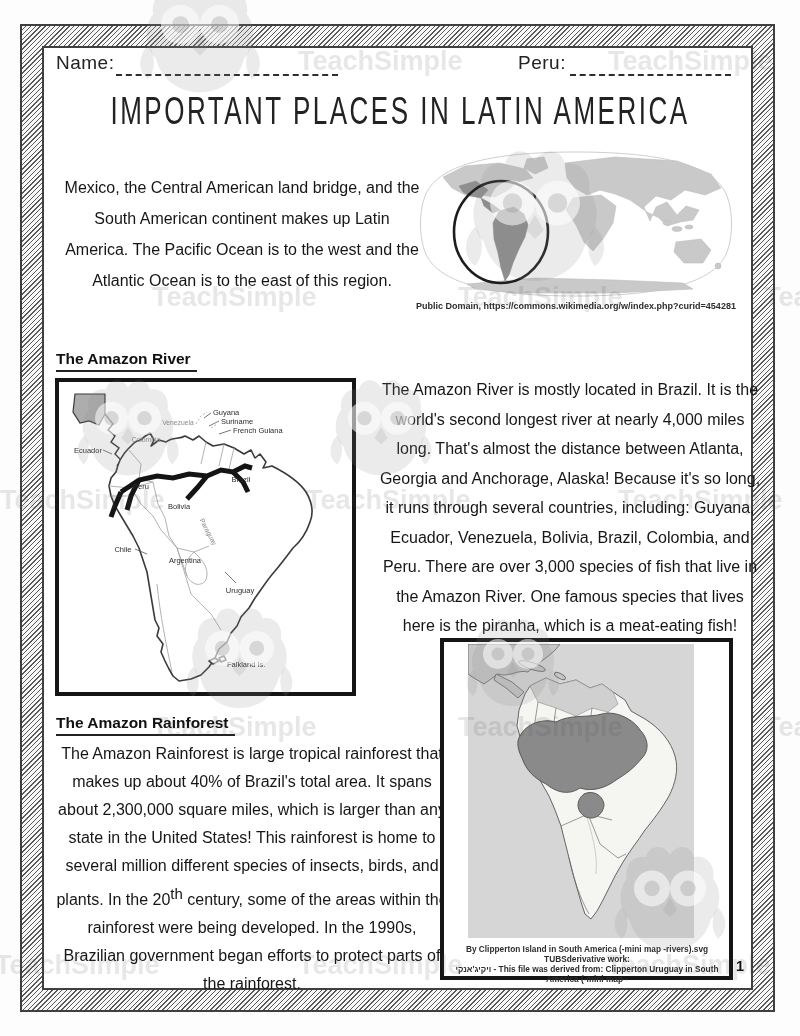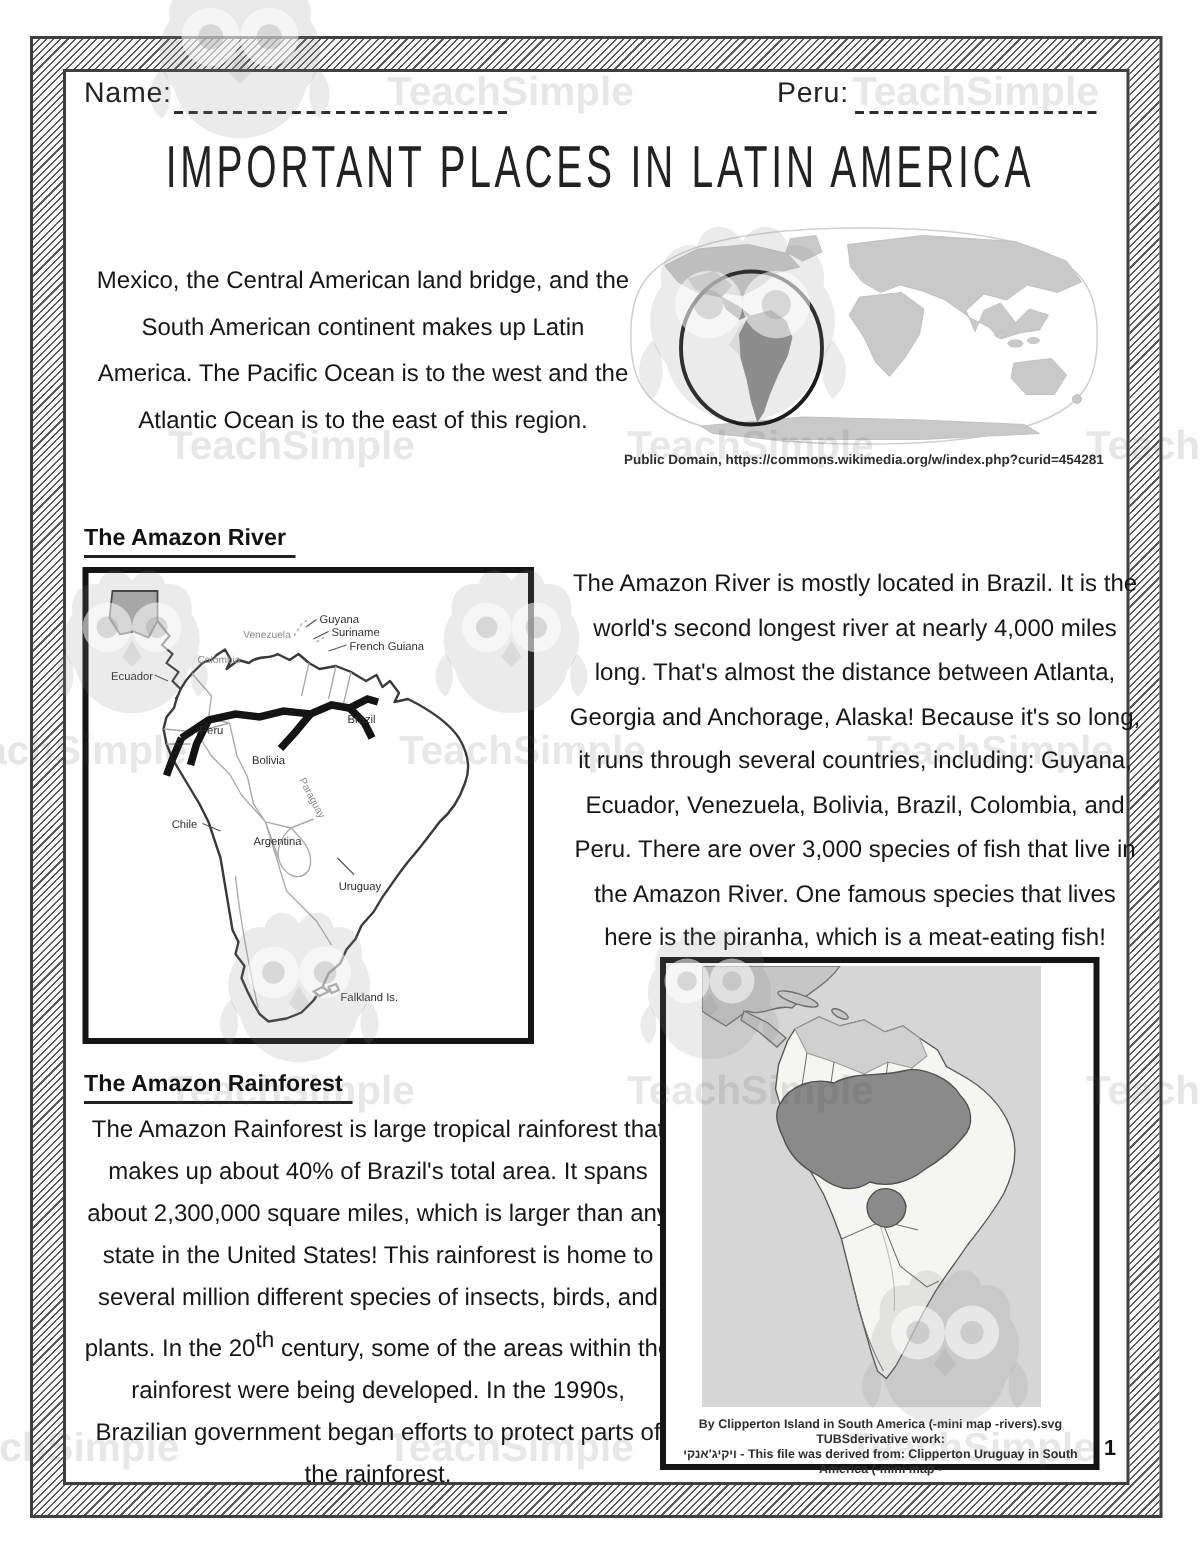--- a/index.html
+++ b/index.html
@@ -74,21 +74,21 @@
   .credit-band{
     position:absolute;left:306px;top:993px;width:190px;height:18px;z-index:20;
     background:rgba(255,255,255,.72);display:flex;align-items:center;justify-content:center;
   }
   .credit{
     font-family:"DejaVu Serif",serif;font-style:italic;font-size:10.5px;
     letter-spacing:1px;color:#2a2a2a;white-space:nowrap;
   }
   .page-num{position:absolute;left:736px;top:958px;font-size:14.5px;font-weight:bold;color:#111;z-index:20;}
   
-  .wm-layer{position:absolute;inset:0;z-index:40;pointer-events:none;}
+  .wm-layer{position:absolute;inset:0;z-index:40;pointer-events:none;margin-left:40px;}
   .wm-text{
     position:absolute;font-size:27px;font-weight:bold;letter-spacing:0;
     color:rgba(70,70,70,.13);white-space:nowrap;
   }
   .wm-owl{position:absolute;}
   .owl-body{fill:rgba(135,135,135,.17);}
   .owl-eye{fill:rgba(255,255,255,.55);}
   .owl-pupil{fill:rgba(135,135,135,.28);}
 </style>
 </head>

